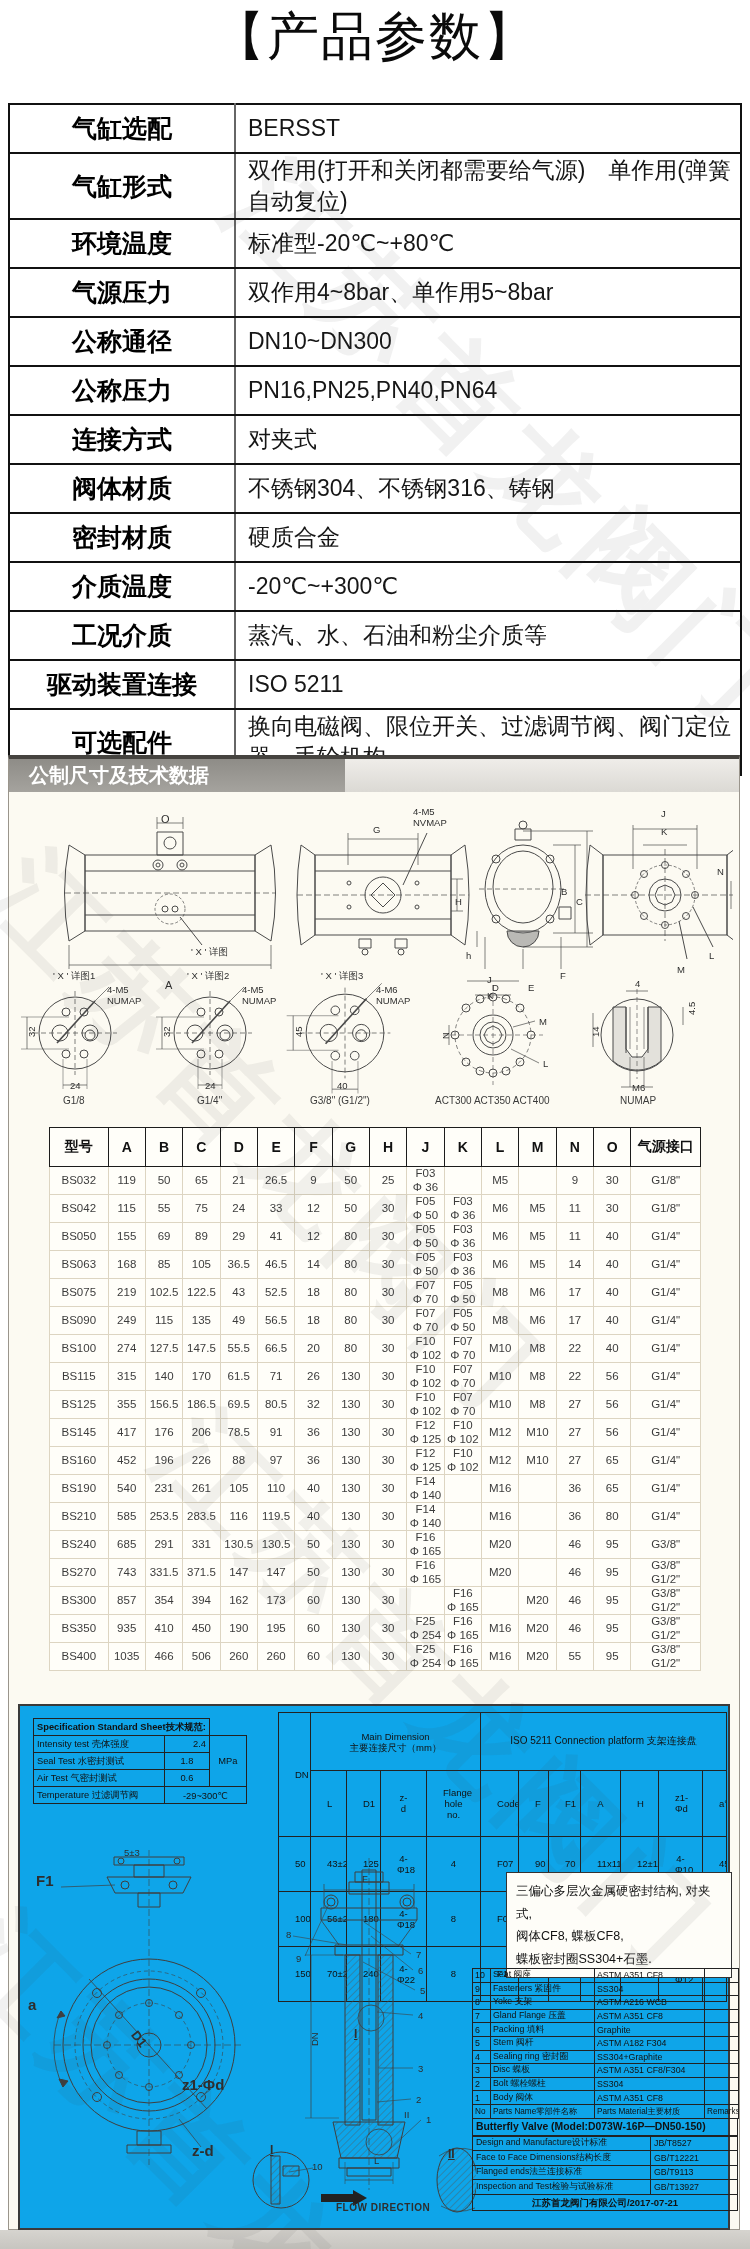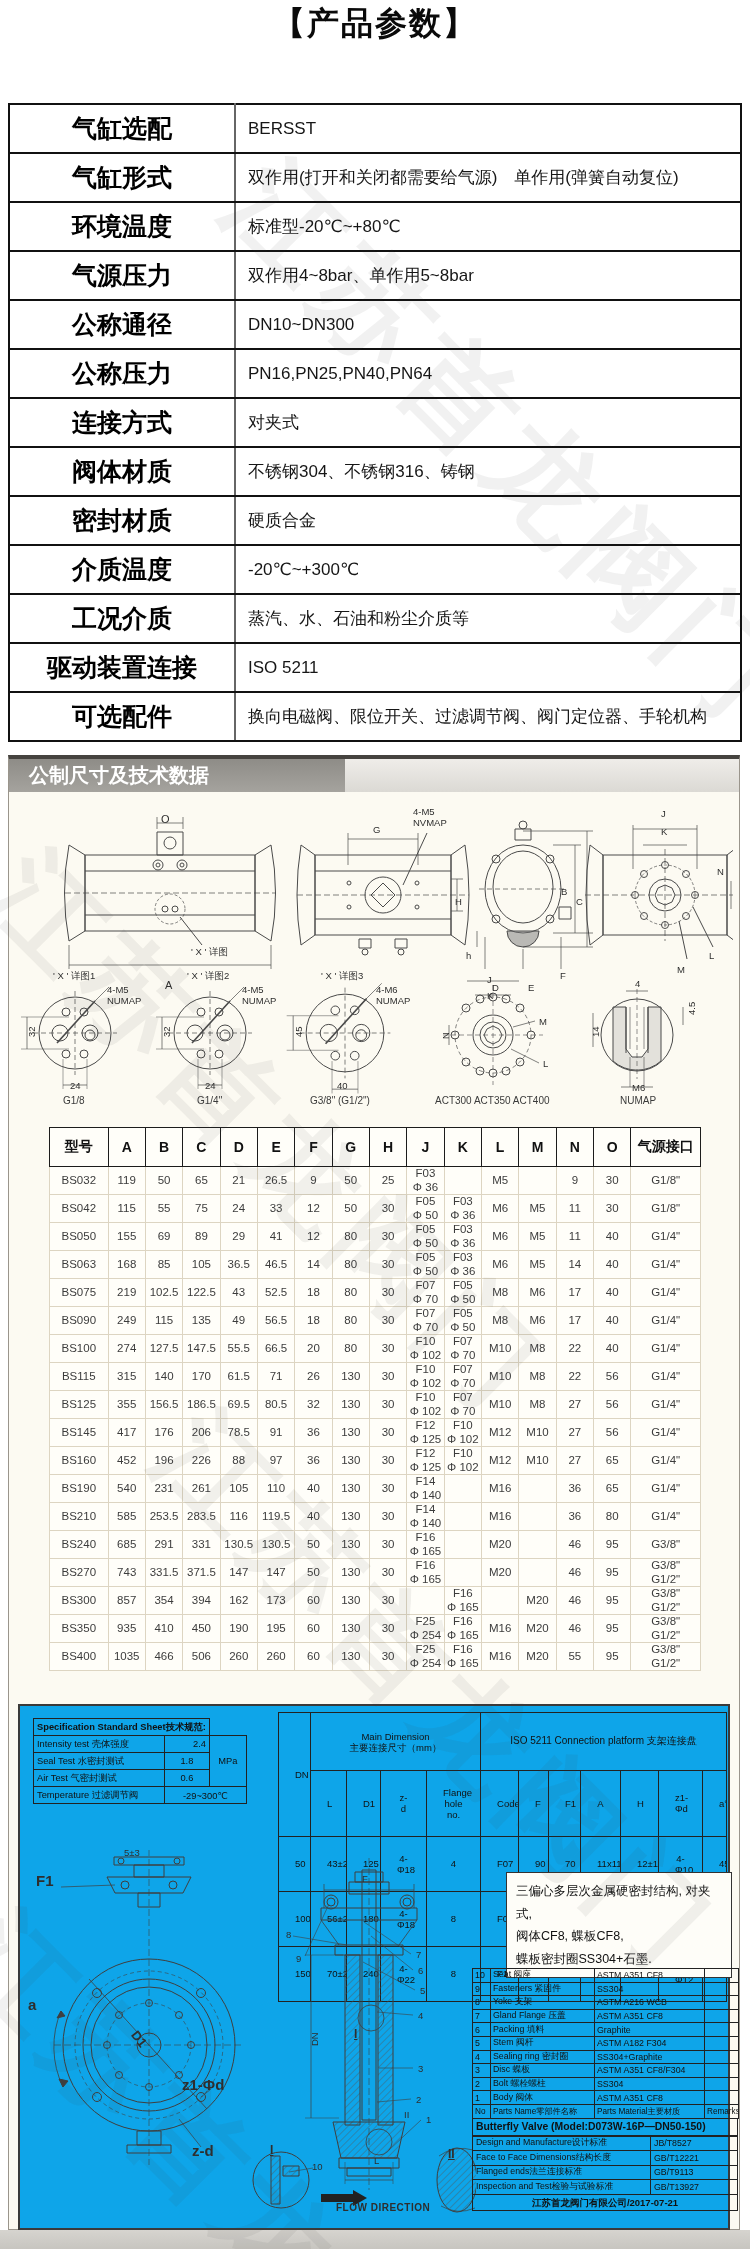--- a/index.html
+++ b/index.html
@@ -1,30 +1,30 @@
 <!DOCTYPE html>
 <html><head>
 <meta charset="utf-8">
 <style>
   html,body{margin:0;padding:0;background:#fff;}
   .page{position:relative;width:750px;height:2249px;background:#fff;overflow:hidden;
         font-family:"Liberation Sans","DejaVu Sans",sans-serif;}
   .wm{position:absolute;font-size:112px;font-weight:bold;color:rgba(70,70,70,0.075);
       transform:rotate(45deg);transform-origin:left top;white-space:nowrap;z-index:40;
       pointer-events:none;letter-spacing:10px;}
-  .title{position:absolute;top:2px;left:0;width:100%;text-align:center;font-size:32px;
-         font-weight:700;color:#0a0a0a;margin:0;letter-spacing:2px;}
+  .title{position:absolute;top:2px;left:0;width:100%;text-align:center;font-size:52px;
+         font-weight:400;color:#0a0a0a;margin:0;letter-spacing:2px;}
   
   .params{position:absolute;left:8px;top:103px;width:734px;border-collapse:collapse;
           table-layout:fixed;border:2px solid #111;}
   .params td{border-top:2px solid #111;border-bottom:2px solid #111;}
   .params tr{height:49px;}
   .plabel{width:222px;text-align:center;font-size:25px;font-weight:bold;color:#000;
           border-right:2px solid #666;}
-  .pvalue{font-size:17px;color:#161616;padding-left:12px;font-weight:400;}
+  .pvalue{font-size:23px;color:#161616;padding-left:12px;font-weight:400;}
   
   .section{position:absolute;left:8px;top:755px;width:732px;height:1475px;
            background:#fcfaf2;border:1px solid #9a958c;border-top:4px solid #45433f;box-sizing:border-box;}
   .sec-header{position:absolute;left:0;top:0;width:100%;height:33px;display:flex;}
   .sec-header-left{width:46%;background:linear-gradient(#8e8c87,#a5a39e);color:#fff;
                    font-size:20px;font-weight:bold;line-height:33px;padding-left:20px;box-sizing:border-box;}
   .sec-header-right{flex:1;background:linear-gradient(#efede9,#dbd9d4);}
   .draw-top{position:absolute;left:6px;top:42px;width:718px;height:168px;}
   .draw-details{position:absolute;left:6px;top:212px;width:718px;height:142px;}
   .draw-top svg,.draw-details svg,.sheet-draw svg{position:absolute;left:0;top:0;}

